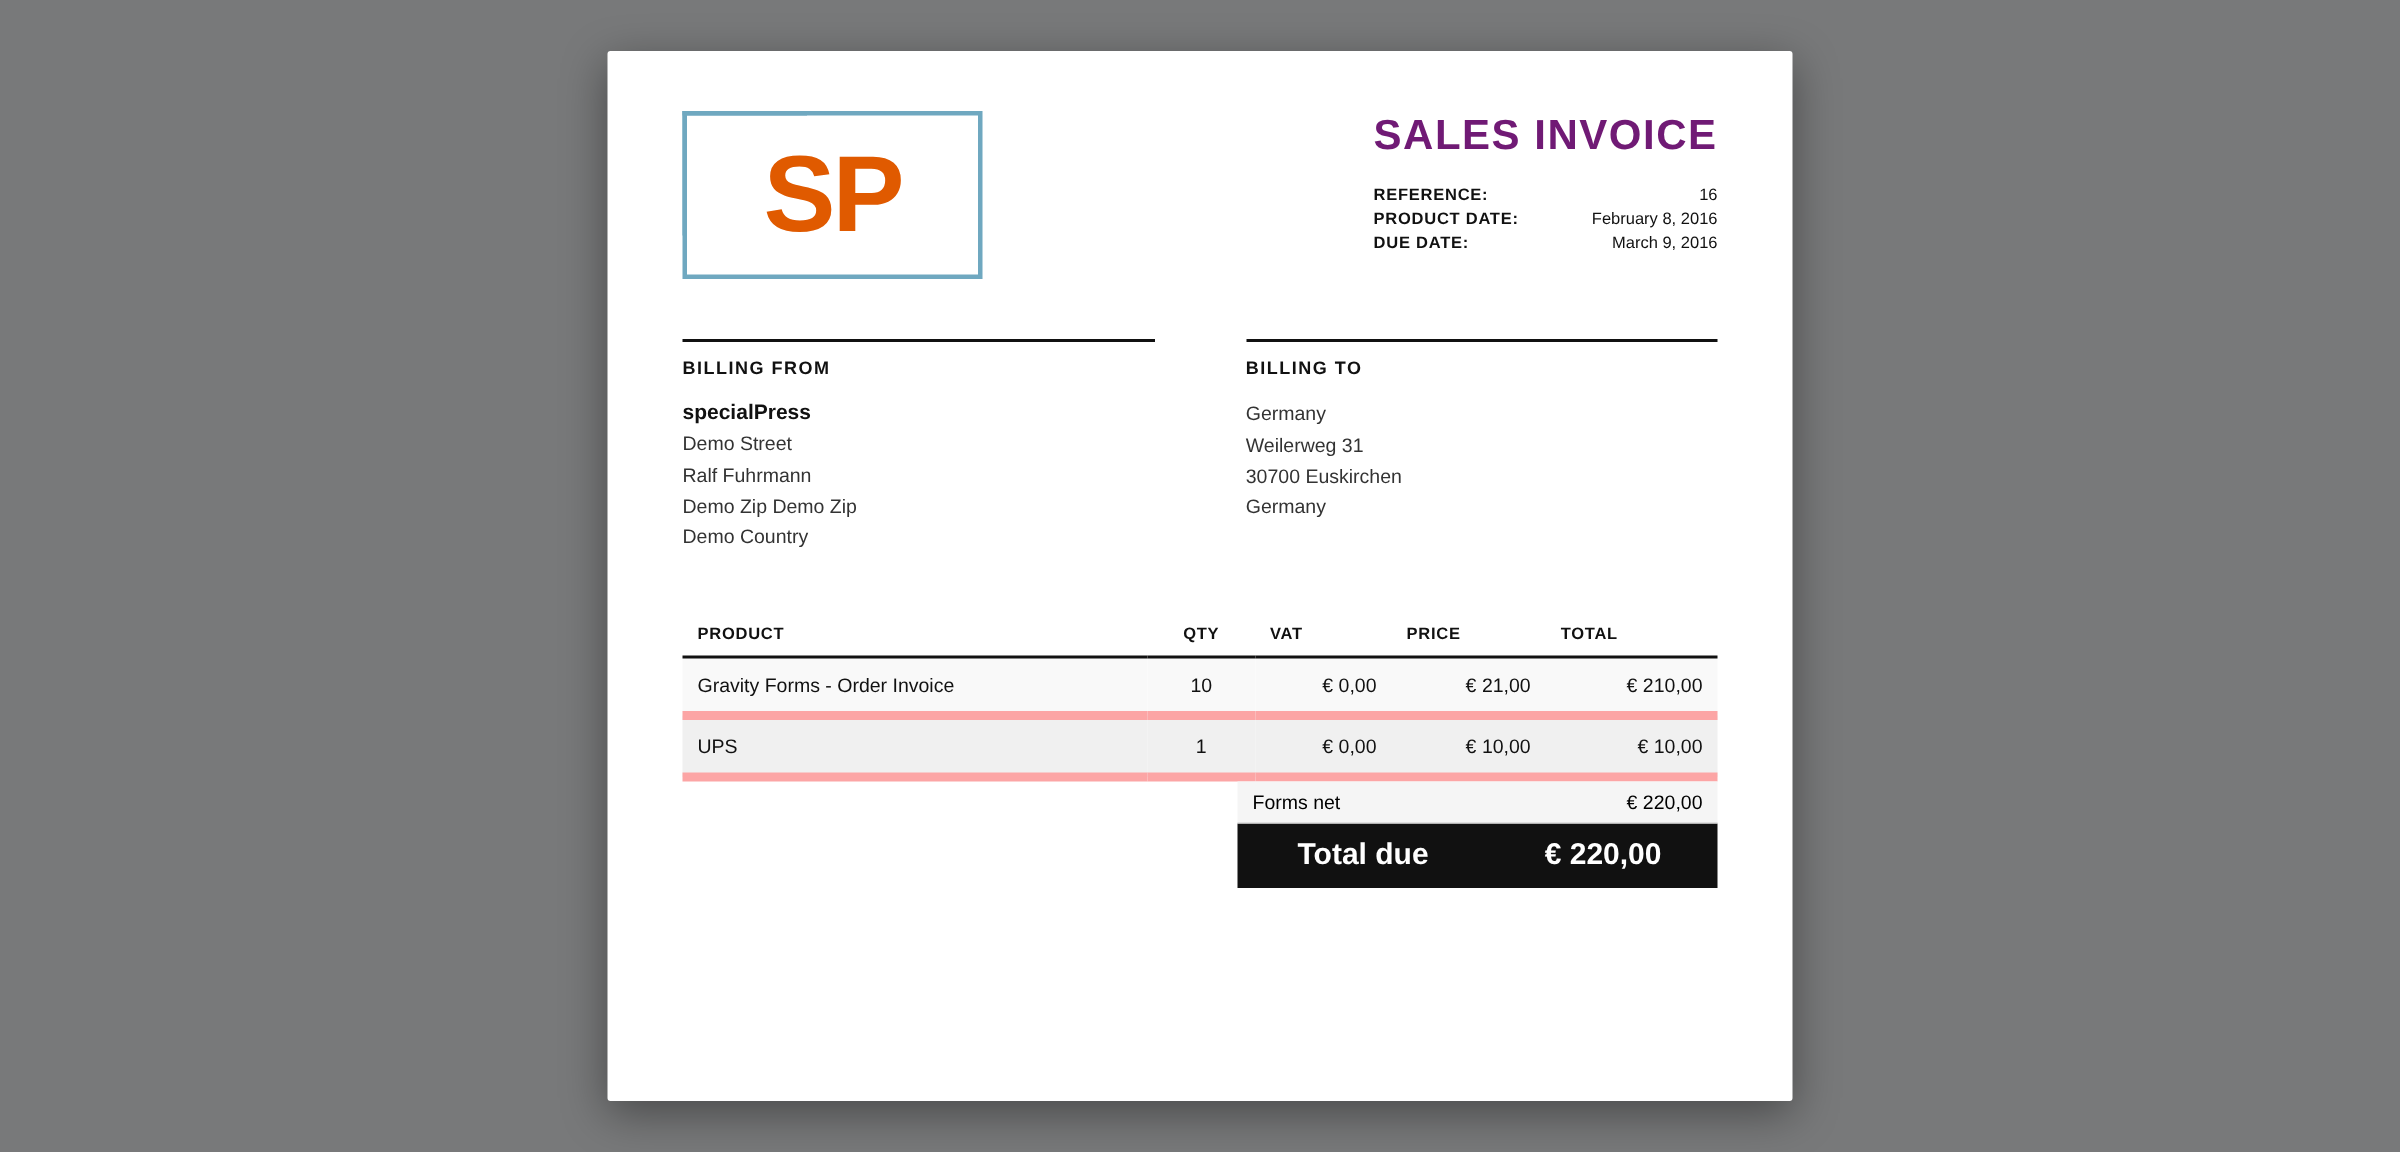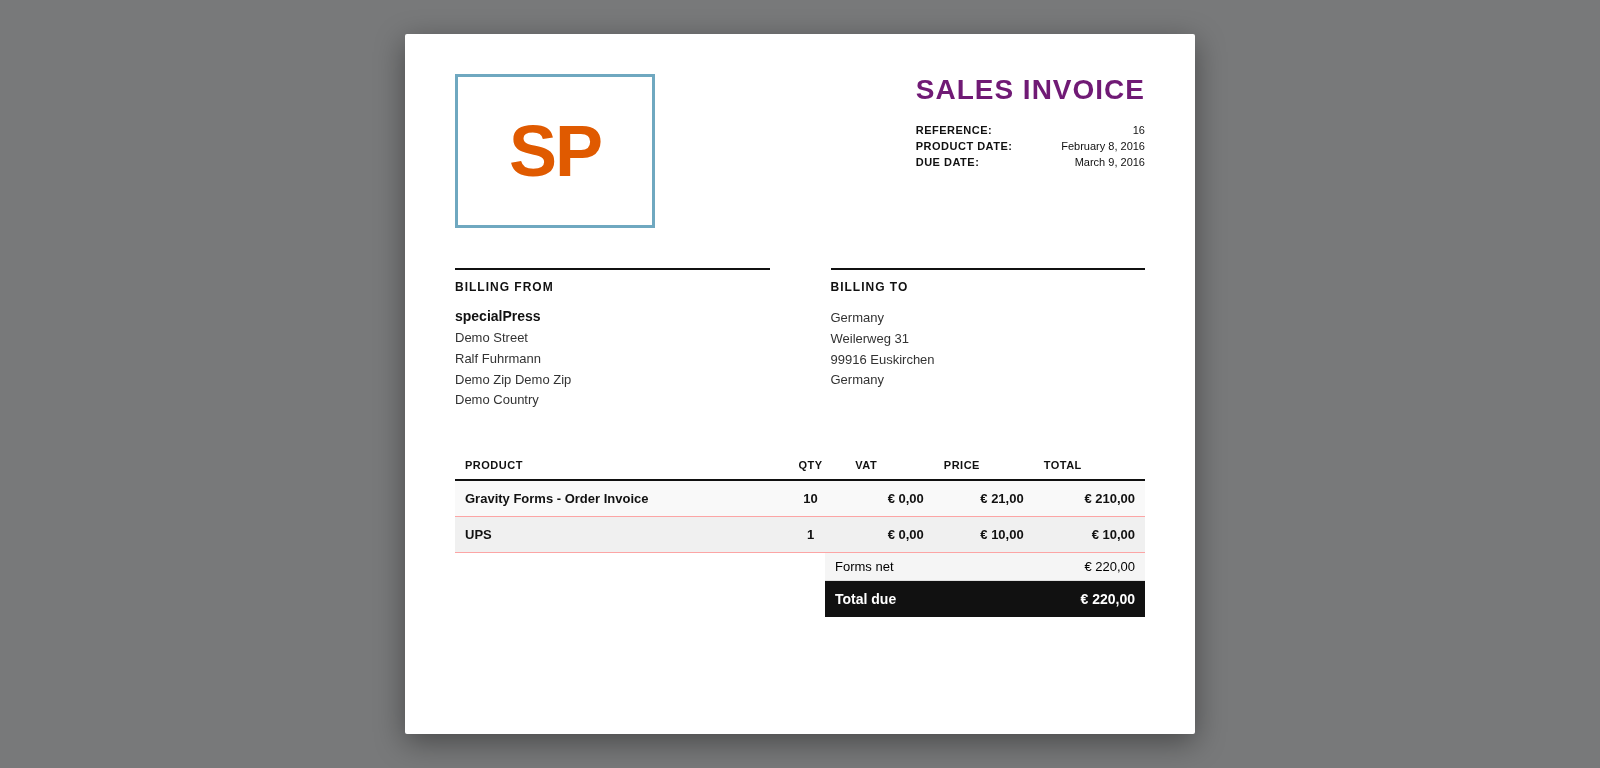--- a/index.html
+++ b/index.html
@@ -49,21 +49,21 @@
     .invoice-header {
       display: flex;
       justify-content: space-between;
       align-items: flex-start;
       margin-bottom: 40px;
     }
 
     
     .sp-logo {
       width: 200px;
-      height: 154px;
+      height: 112px;
       border: 3px solid #6fa8c0;
       display: flex;
       align-items: center;
       justify-content: center;
       position: relative;
     }
     .sp-logo::before {
       content: '';
       position: absolute;
       top: -3px; left: -3px;
@@ -158,22 +158,21 @@
       padding: 8px 10px;
       text-align: left;
     }
     .invoice-table th.right {
       text-align: left;
     }
     .invoice-table th.center {
       text-align: center;
     }
     .invoice-table tbody tr {
-      border-bottom: 1px solid #fca5a5;
-      font-weight: bold;
+      border-bottom: 6px solid #fca5a5;
     }
     .invoice-table tbody tr:nth-child(odd) {
       background: #f9f9f9;
     }
     .invoice-table tbody tr:nth-child(even) {
       background: #f0f0f0;
     }
     .invoice-table td {
       font-size: 13px;
       padding: 10px 10px;
@@ -196,24 +195,25 @@
       border-collapse: collapse;
     }
     .totals-table tr.subtotal td {
       padding: 6px 10px;
       font-size: 13px;
       border-bottom: 1px solid #e0e0e0;
       background: #f5f5f5;
     }
     .totals-table tr.total-due td {
       padding: 10px 10px;
-      font-size: 14px;
+      font-size: 20px;
       font-weight: bold;
       background: #111;
       color: #fff;
+      text-align: center;
     }
     .totals-table td.label {
       text-align: left;
     }
     .totals-table td.amount {
       text-align: right;
     }
   </style>
 </head>
 <body>
@@ -256,21 +256,21 @@
         <div>Demo Zip Demo Zip</div>
         <div>Demo Country</div>
       </div>
     </div>
 
     <div class="billing-col">
       <div class="billing-title">BILLING TO</div>
       <div class="billing-detail">
         <div>Germany</div>
         <div>Weilerweg 31</div>
-        <div>99916 Euskirchen</div>
+        <div>30700 Euskirchen</div>
         <div>Germany</div>
       </div>
     </div>
   </div>
 
   <table class="invoice-table">
     <thead>
       <tr>
         <th>PRODUCT</th>
         <th class="center">QTY</th>

